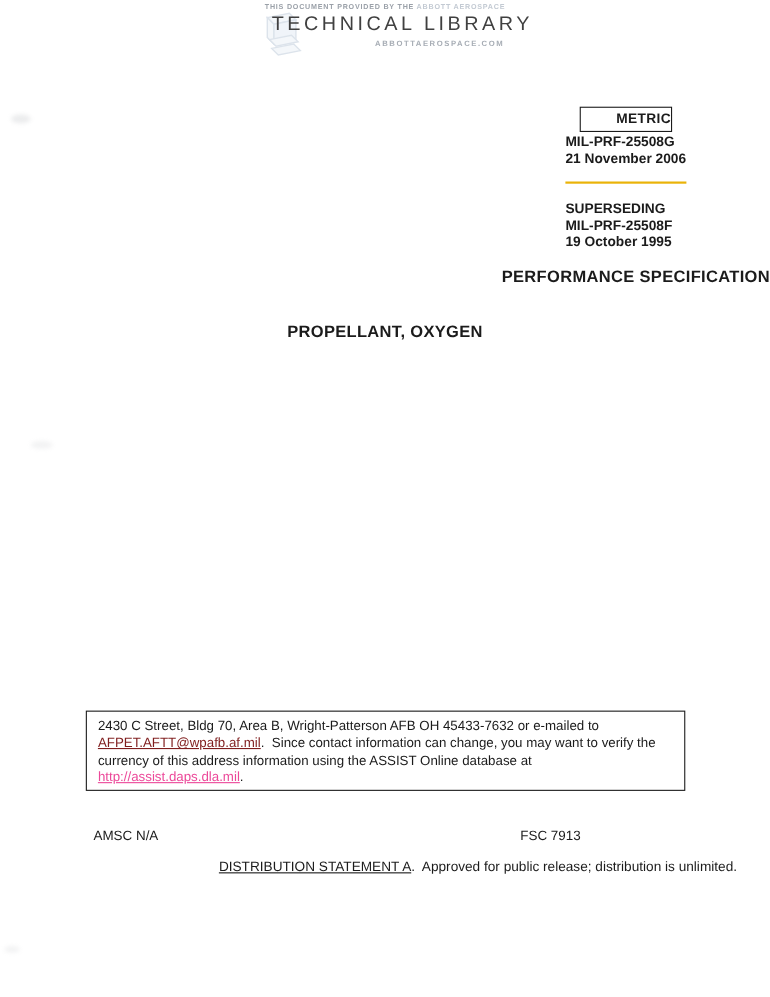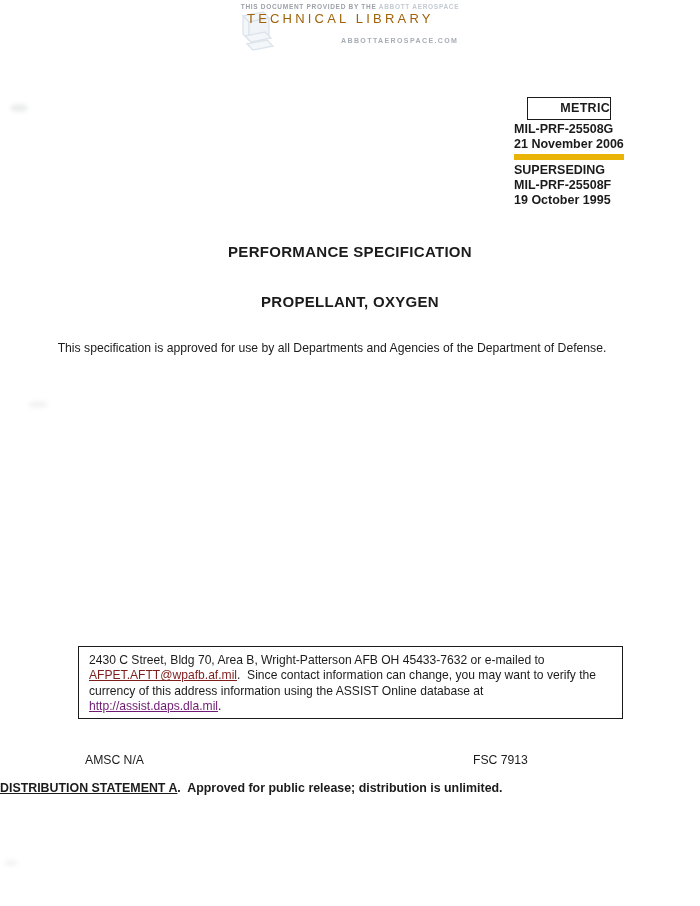--- a/index.html
+++ b/index.html
@@ -28,24 +28,24 @@
     font-weight: bold;
     letter-spacing: 0.7px;
     color: #9ba1a9;
     white-space: pre;
   }
   .hdr-line1 .brand { color: #c3cad3; }
   .hdr-line2 {
     position: absolute;
     top: 11px;
     left: 247px;
-    font-size: 13px;
+    font-size: 18px;
     font-weight: 400;
     letter-spacing: 3.2px;
-    color: #a16207;
+    color: #404040;
     white-space: nowrap;
   }
   .hdr-line3 {
     position: absolute;
     top: 37px;
     left: 341px;
     font-size: 7px;
     font-weight: bold;
     letter-spacing: 1.4px;
     color: #a7adb5;
@@ -79,37 +79,37 @@
     position: absolute;
     left: 514px;
     top: 122px;
     font-size: 12.5px;
     font-weight: bold;
     line-height: 15.3px;
     white-space: nowrap;
   }
   .idblock .dateline {
     display: inline-block;
-    border-bottom: 6px solid #eab308;
-    padding-bottom: 1px;
-    margin-bottom: 3px;
+    border-bottom: 2px solid #eab308;
+    padding-bottom: 12px;
+    margin-bottom: 16px;
     min-width: 103px;
   }
 
   
   .doc-title1, .doc-title2 {
     position: absolute;
     left: 0;
     width: 700px;
     text-align: center;
     font-size: 15px;
     font-weight: bold;
     letter-spacing: 0.3px;
   }
-  .doc-title1 { top: 243px; }
+  .doc-title1 { top: 243px; text-align: right; }
   .doc-title2 { top: 293px; }
 
   .approval {
     position: absolute;
     left: 0;
     right: 36px;
     top: 341px;
     text-align: center;
     font-size: 12.2px;
   }
@@ -144,23 +144,23 @@
     position: absolute;
     left: 473px;
     top: 753px;
     font-size: 12.2px;
   }
   .distribution {
     position: absolute;
     left: 0;
     right: 30px;
     top: 781px;
-    text-align: left;
+    text-align: right;
     font-size: 12.4px;
-    font-weight: bold;
+    font-weight: normal;
     white-space: pre-wrap;
   }
   .distribution .u { text-decoration: underline; }
 
   
   .smudge {
     position: absolute;
     background: #b9bcc0;
     border-radius: 50%;
     filter: blur(2px);
@@ -197,26 +197,25 @@
     <div>MIL-PRF-25508G</div>
     <div class="dateline">21 November 2006</div>
     <div>SUPERSEDING</div>
     <div>MIL-PRF-25508F</div>
     <div>19 October 1995</div>
   </div>
 
   <div class="doc-title1">PERFORMANCE SPECIFICATION</div>
   <div class="doc-title2">PROPELLANT, OXYGEN</div>
 
-  <div class="approval">This specification is approved for use by all Departments and Agencies of the Department of Defense.</div>
 
   <div class="comments-box">
     <div class="cline">2430 C Street, Bldg 70, Area B, Wright-Patterson AFB OH 45433-7632 or e-mailed to</div>
     <div class="cline"><a class="doclink" style="color: #7f1d1d;">AFPET.AFTT@wpafb.af.mil</a><span>.  Since contact information can change, you may want to verify the</span></div>
-    <div class="cline"><span>currency of this address information using the ASSIST Online database at </span><a class="doclink" style="color: #701a75;">http://assist.daps.dla.mil</a><span>.</span></div>
+    <div class="cline"><span>currency of this address information using the ASSIST Online database at </span><a class="doclink" style="color: #ec4899;">http://assist.daps.dla.mil</a><span>.</span></div>
   </div>
 
   <div class="amsc">AMSC N/A</div>
   <div class="fsc">FSC 7913</div>
 
   <div class="distribution"><span class="u">DISTRIBUTION STATEMENT A</span><span>.  Approved for public release; distribution is unlimited.</span></div>
 
   <div class="smudge s1"></div>
   <div class="smudge s2"></div>
   <div class="smudge s3"></div>

